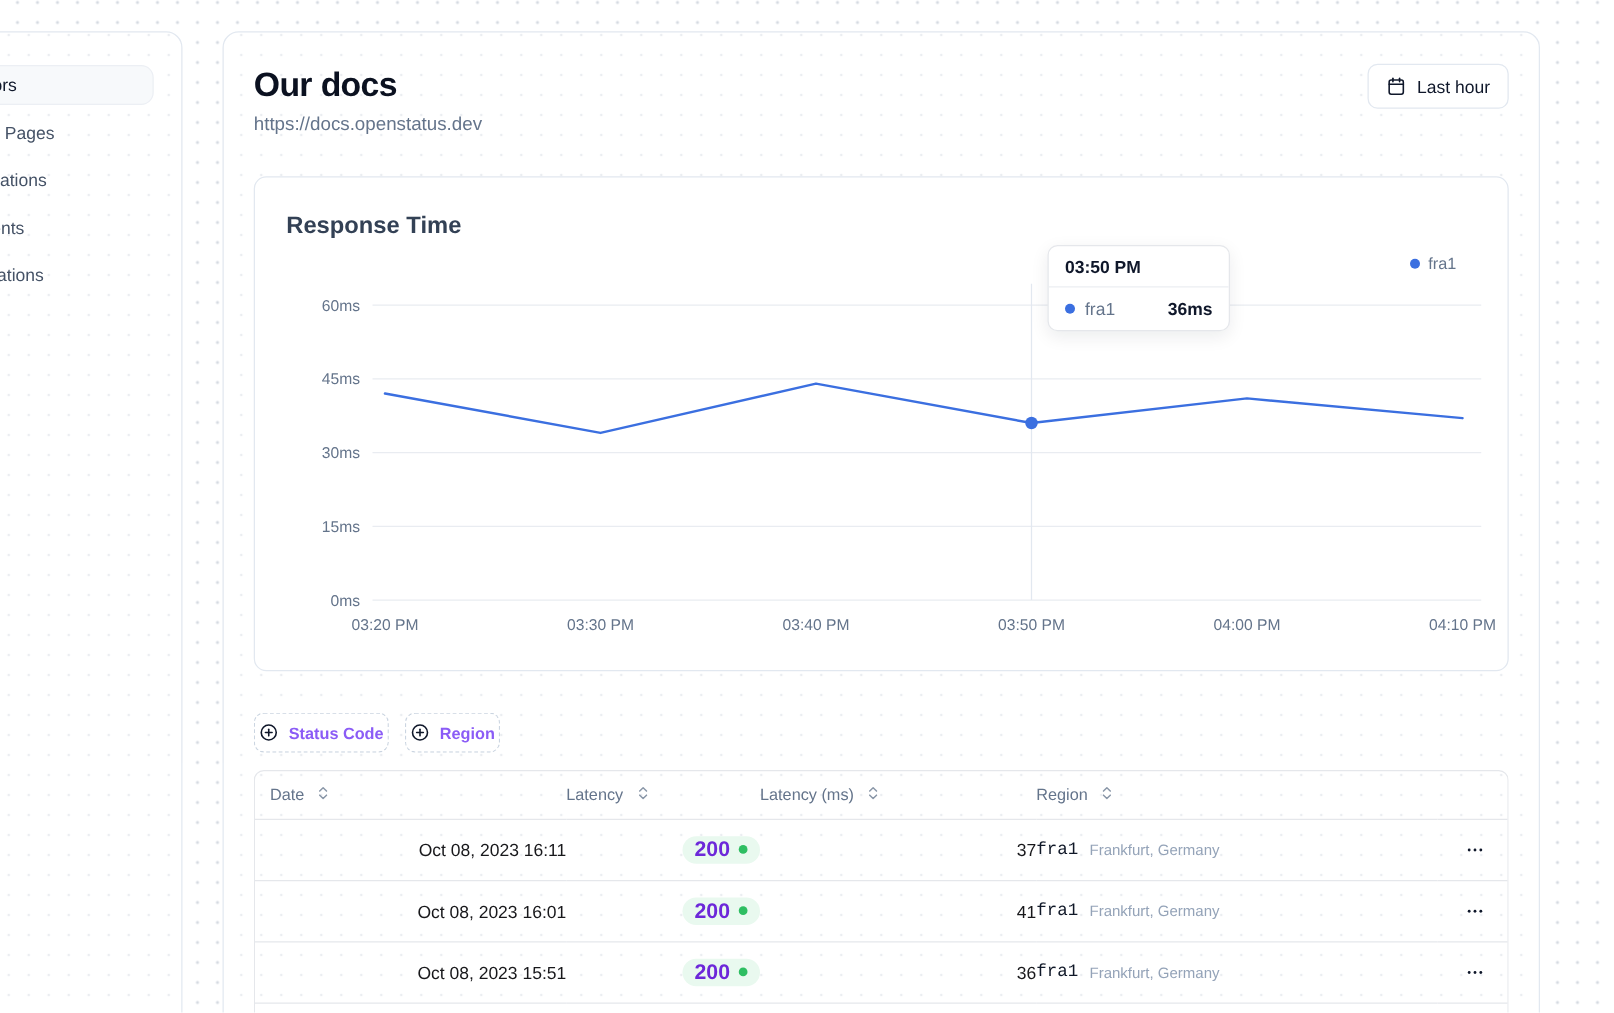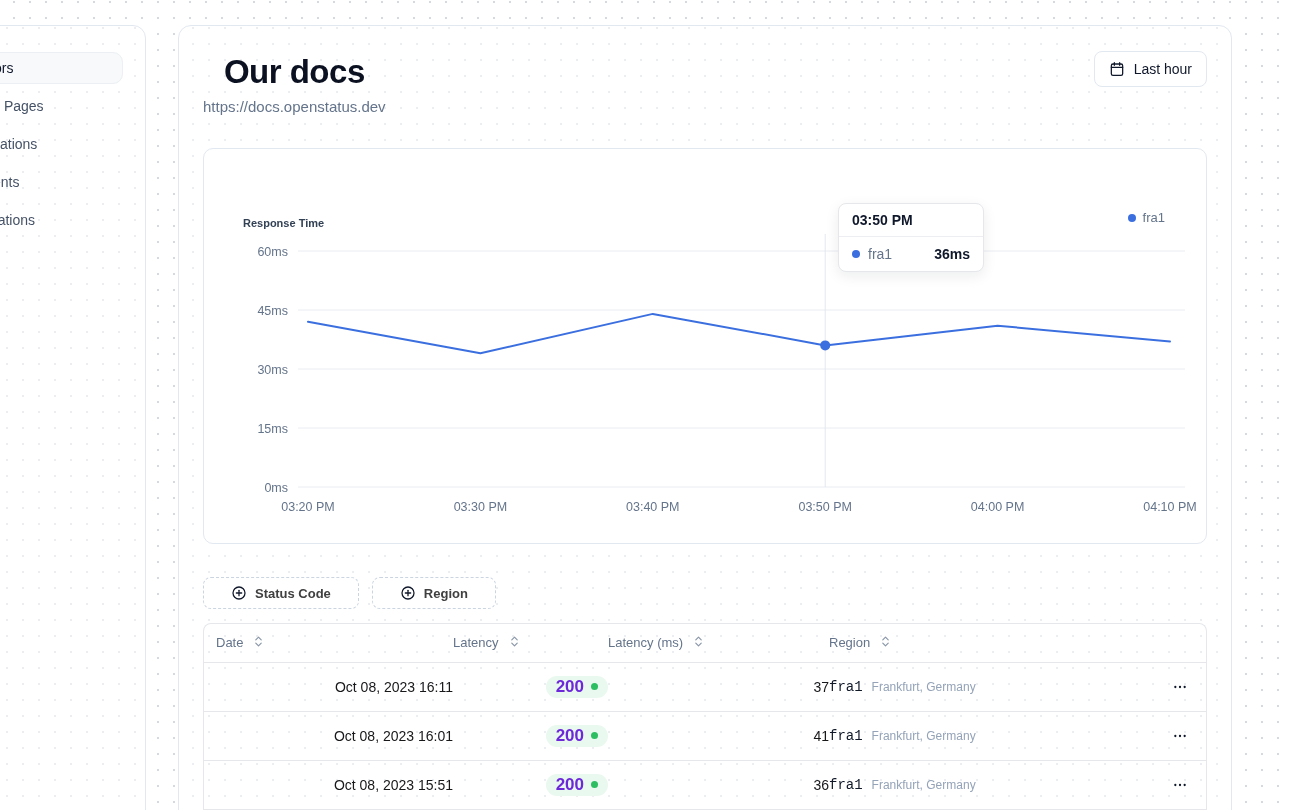--- a/index.html
+++ b/index.html
@@ -26,53 +26,53 @@
   #sidebar { left:-40px; top:25px; width:186px; height:840px; padding-top:26px; }
   .side-item {
     position:relative; height:32px; margin:0 0 6px 10px; width:142px;
     display:flex; align-items:center; padding-left:22px;
     font-size:14px; color:#42506233; color:#455266; border-radius:10px; cursor:pointer;
   }
   .side-item.active { background:#f7f9fb; border:1px solid #eceff4; width:152px; color:#0f172a; }
   
   #main { left:178px; top:25px; width:1054px; height:860px; padding:0 24px; }
   #card-header { display:flex; justify-content:space-between; align-items:flex-start; margin-top:25px; }
-  #page-title { font-size:33px; font-weight:800; letter-spacing:-0.5px; color:#0b1120; margin-top:2px;text-align:center; }
+  #page-title { font-size:27px; font-weight:800; letter-spacing:-0.5px; color:#0b1120; margin-top:2px; }
   #page-url { font-size:15px; color:#64748b; margin-top:7px; }
   #time-range-btn {
     display:flex; align-items:center; gap:9px; height:36px; padding:0 14px;
     background:#fff; border:1px solid #e2e8f0; border-radius:8px;
     font-size:14px; font-weight:500; color:#0f172a; cursor:pointer;margin-left:48px;
   }
   
   #chart-card {
     position:relative; margin-top:33px; height:396px;
     background:#fff; border:1px solid #e2e8f0; border-radius:10px;
   }
-  #chart-title { position:absolute; left:39px; top:28px; font-size:11px; font-weight:600; color:#334155;margin-top:40px; }
+  #chart-title { position:absolute; left:25px; top:28px; font-size:19px; font-weight:600; color:#334155; }
   #chart-svg { position:absolute; left:0; top:0; }
   #chart-legend { position:absolute; top:61px; right:41px; display:flex; align-items:center; gap:7px;
     font-size:13px; color:#64748b; cursor:pointer; }
   .dot { width:8px; height:8px; border-radius:50%; }
   
   #chart-tooltip {
     position:absolute; left:634px; top:54px; width:146px;
     background:#fff; border:1px solid #e5e7eb; border-radius:8px;
     box-shadow:0 4px 14px rgba(15,23,42,.08); overflow:hidden;
   }
   #tooltip-header { padding:8px 13px; font-size:14px; font-weight:600; color:#0f172a; border-bottom:1px solid #eceef2; }
   #tooltip-row { padding:9px 13px; display:flex; align-items:center; gap:8px; font-size:14px; }
   #tooltip-series { color:#64748b; }
   #tooltip-value { margin-left:auto; font-weight:600; color:#0f172a; }
   
   #filters { display:flex; gap:13px; margin-top:33px; }
   .filter-btn {
-    display:flex; align-items:center; gap:8px; height:32px; padding:0 27px;
+    display:flex; align-items:center; gap:8px; height:32px; padding:0 3px;
     background:#fff; border:1px dashed #cbd5e1; border-radius:8px;
-    font-size:13px; font-weight:600; color:#404040; cursor:pointer;
+    font-size:13px; font-weight:600; color:#8b5cf6; cursor:pointer;
   }
   
   #table-wrap { margin-top:14px; border:1px solid #e5e7eb; border-radius:8px 8px 0 0; border-bottom:none; }
   table { width:100%; border-collapse:collapse; }
   thead th {
     height:38px; text-align:left; font-size:13px; font-weight:400; color:#64748b;
     border-bottom:1px solid #e5e7eb; cursor:pointer;
   }
   th .th-inner { display:flex; align-items:flex-start; gap:9px; }
   tbody td { height:49px; border-bottom:1px solid #e5e7eb; font-size:14px; color:#18181b;text-align:right; }

